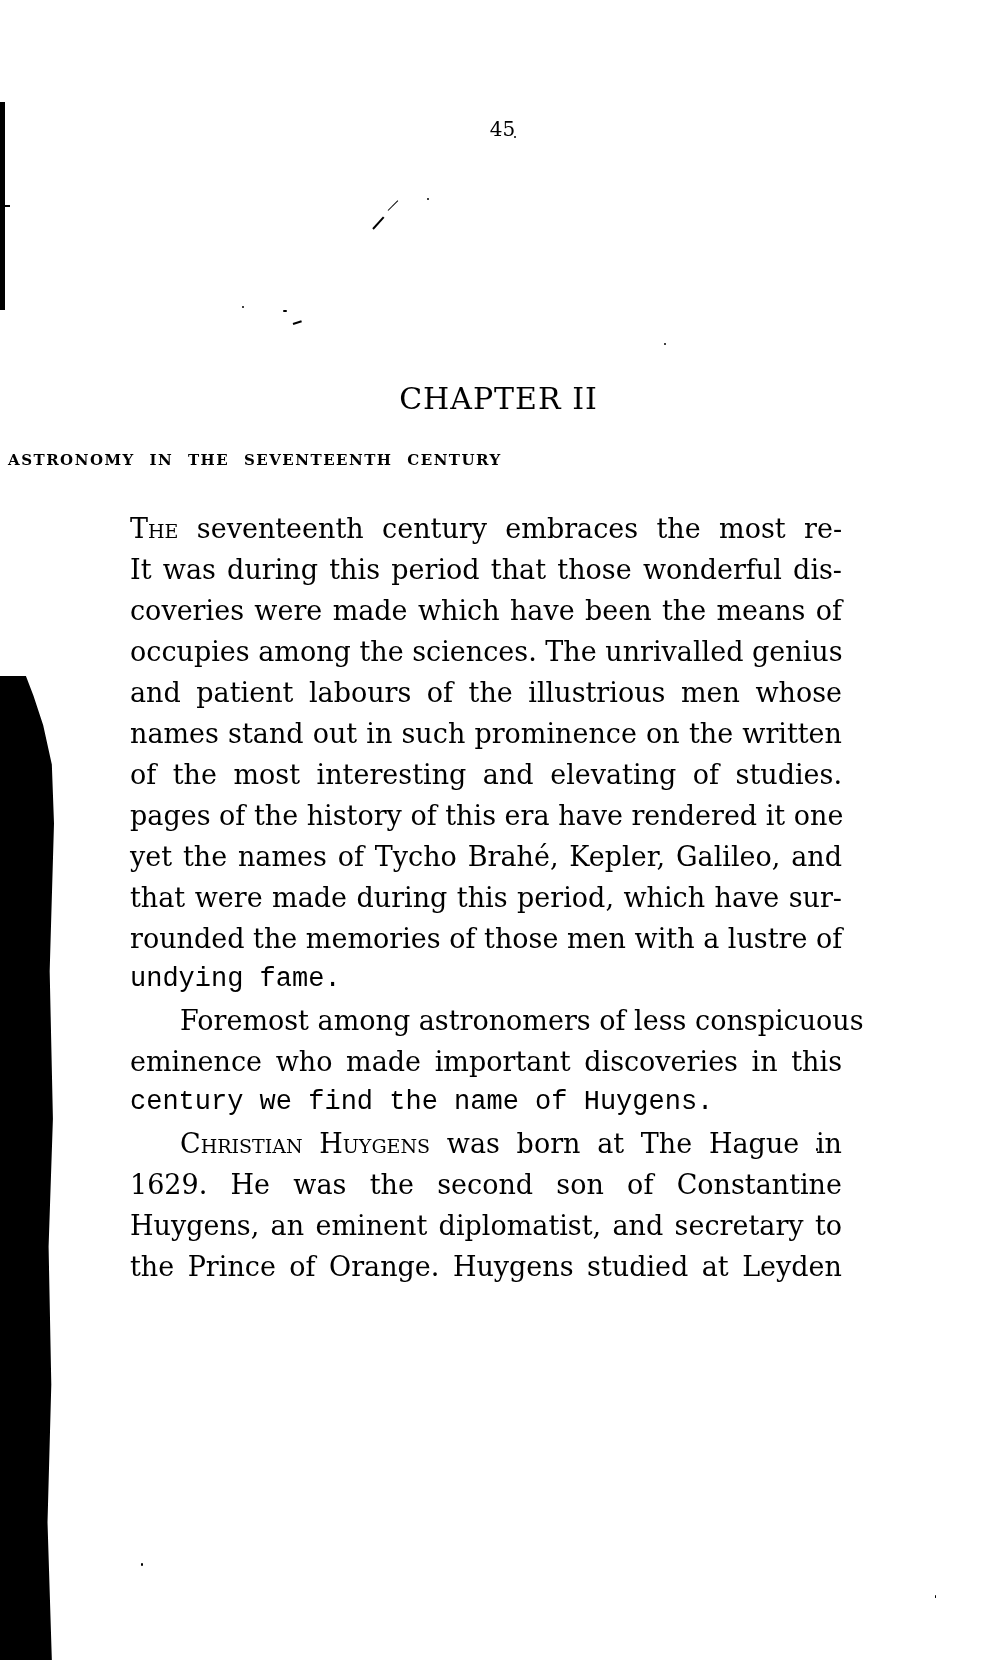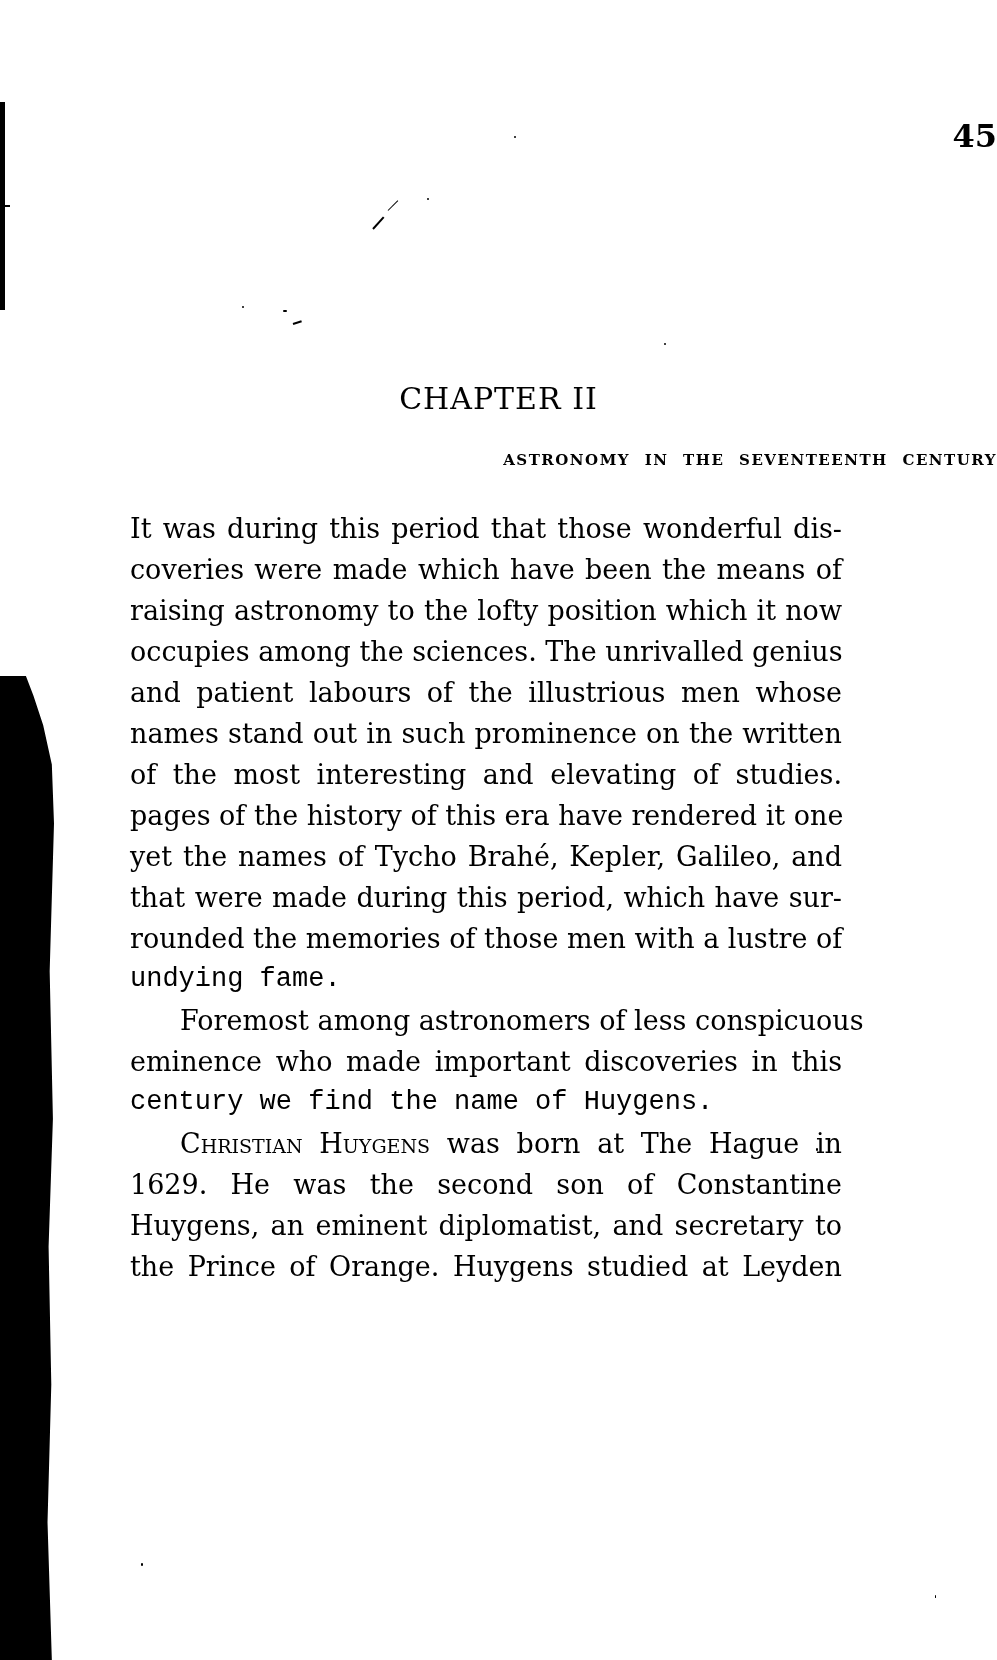--- a/index.html
+++ b/index.html
@@ -58,43 +58,43 @@
       height: 2px;
       background: #000;
       transform-origin: left center;
     }
     
     .page-number {
       position: absolute;
       left: 0;
       width: 997px;
       top: 117px;
-      text-align: right;
-      font-size: 32px;
-      font-weight: bold;
+      text-align: center;
+      font-size: 20px;
+      font-weight: normal;
       padding-left: 8px;
       box-sizing: border-box;
     }
     .chapter-title {
       position: absolute;
       left: 0;
       width: 997px;
       top: 381px;
       text-align: center;
       font-size: 30px;
       letter-spacing: 1px;
       padding-left: 0;
       box-sizing: border-box;
     }
     .chapter-subtitle {
       position: absolute;
       left: 0;
       width: 997px;
       top: 451px;
-      text-align: right;
+      text-align: left;
       font-size: 15px;
       font-weight: bold;
       letter-spacing: 1.5px;
       word-spacing: 8px;
       padding-left: 8px;
       box-sizing: border-box;
     }
     
     .body-text {
       position: absolute;
@@ -143,23 +143,23 @@
   <div class="speck" style="left:141px; top:1563px; width:2px; height:3px;"></div>
   <div class="speck" style="left:935px; top:1595px; width:1px; height:3px;"></div>
 
   <div class="page-number">45</div>
   <div class="chapter-title">CHAPTER II</div>
   <div class="chapter-subtitle">ASTRONOMY IN THE SEVENTEENTH CENTURY</div>
 
   <div class="body-text">
 
     <div>
+      <span class="line"><span class="smallcaps">The</span><span> seventeenth century embraces the most re-</span></span>
       <span class="line">It was during this period that those wonderful dis-</span>
       <span class="line">coveries were made which have been the means of</span>
-      <span class="line">raising astronomy to the lofty position which it now</span>
       <span class="line">occupies among the sciences.  The unrivalled genius</span>
       <span class="line">and patient labours of the illustrious men whose</span>
       <span class="line">names stand out in such prominence on the written</span>
       <span class="line">of the most interesting and elevating of studies.</span>
       <span class="line">pages of the history of this era have rendered it one</span>
       <span class="line">yet the names of Tycho Brahé, Kepler, Galileo, and</span>
       <span class="line">that were made during this period, which have sur-</span>
       <span class="line">rounded the memories of those men with a lustre of</span>
       <span class="line last">undying fame.</span>
     </div>

